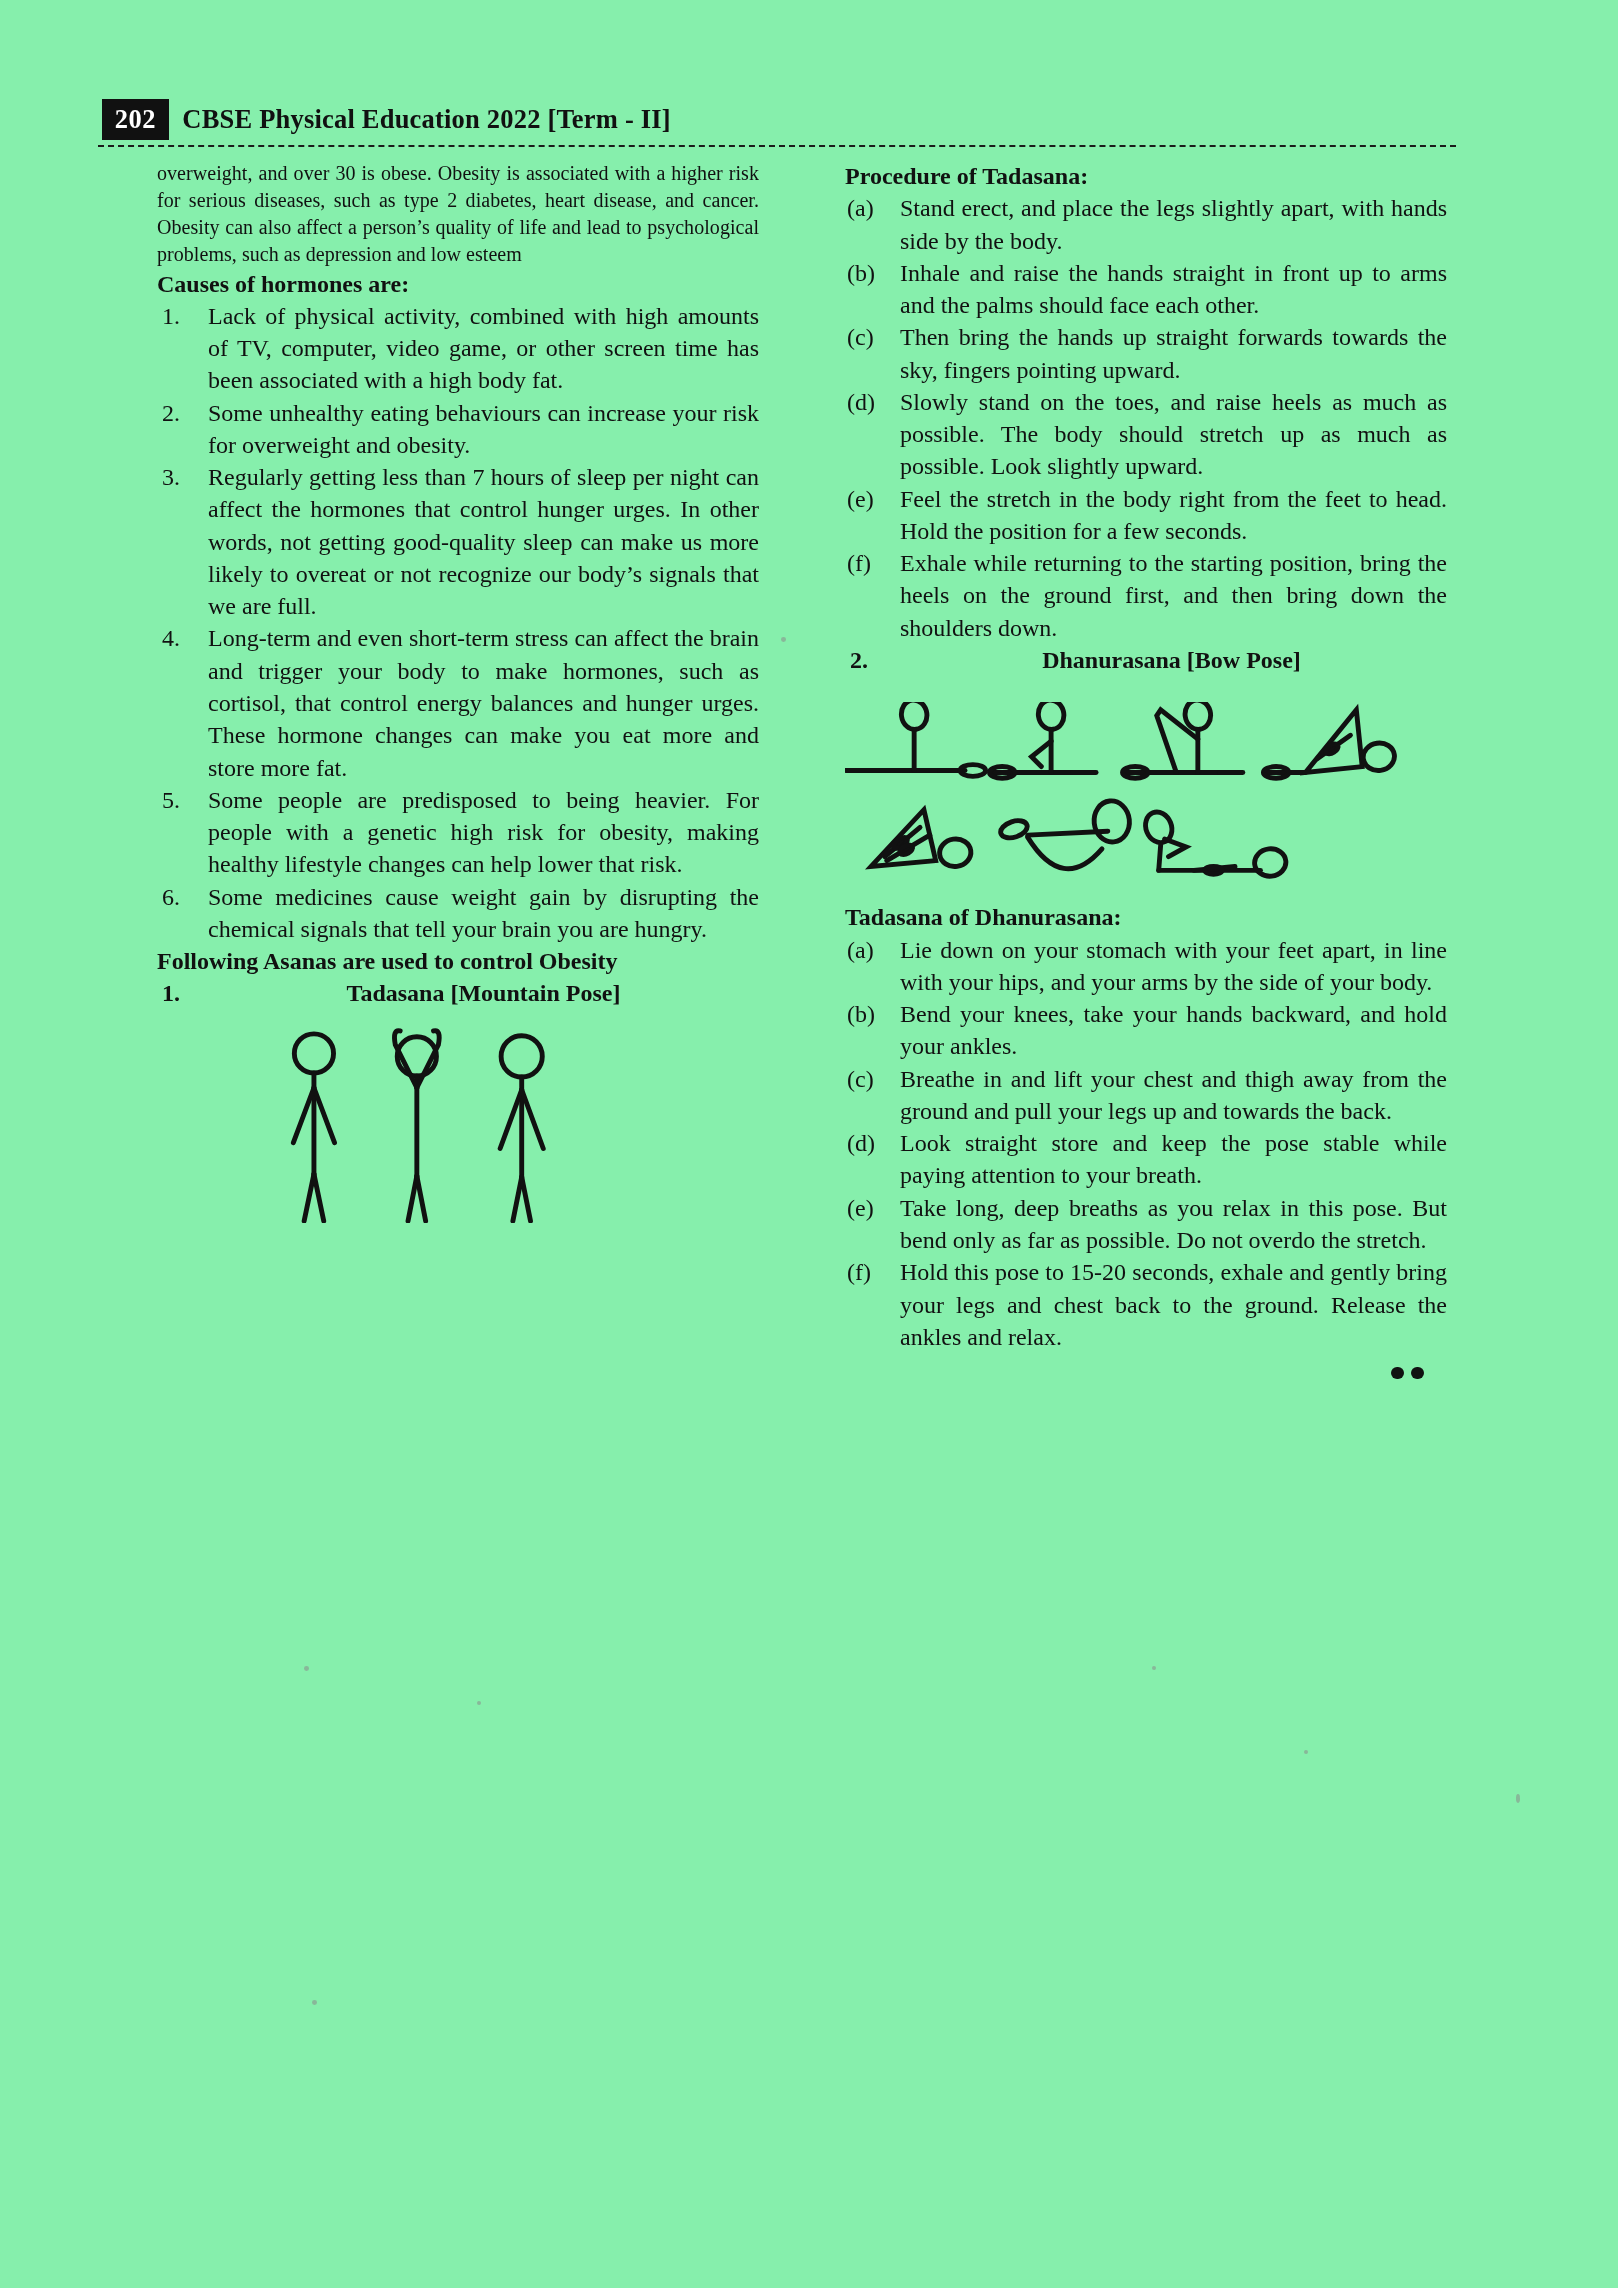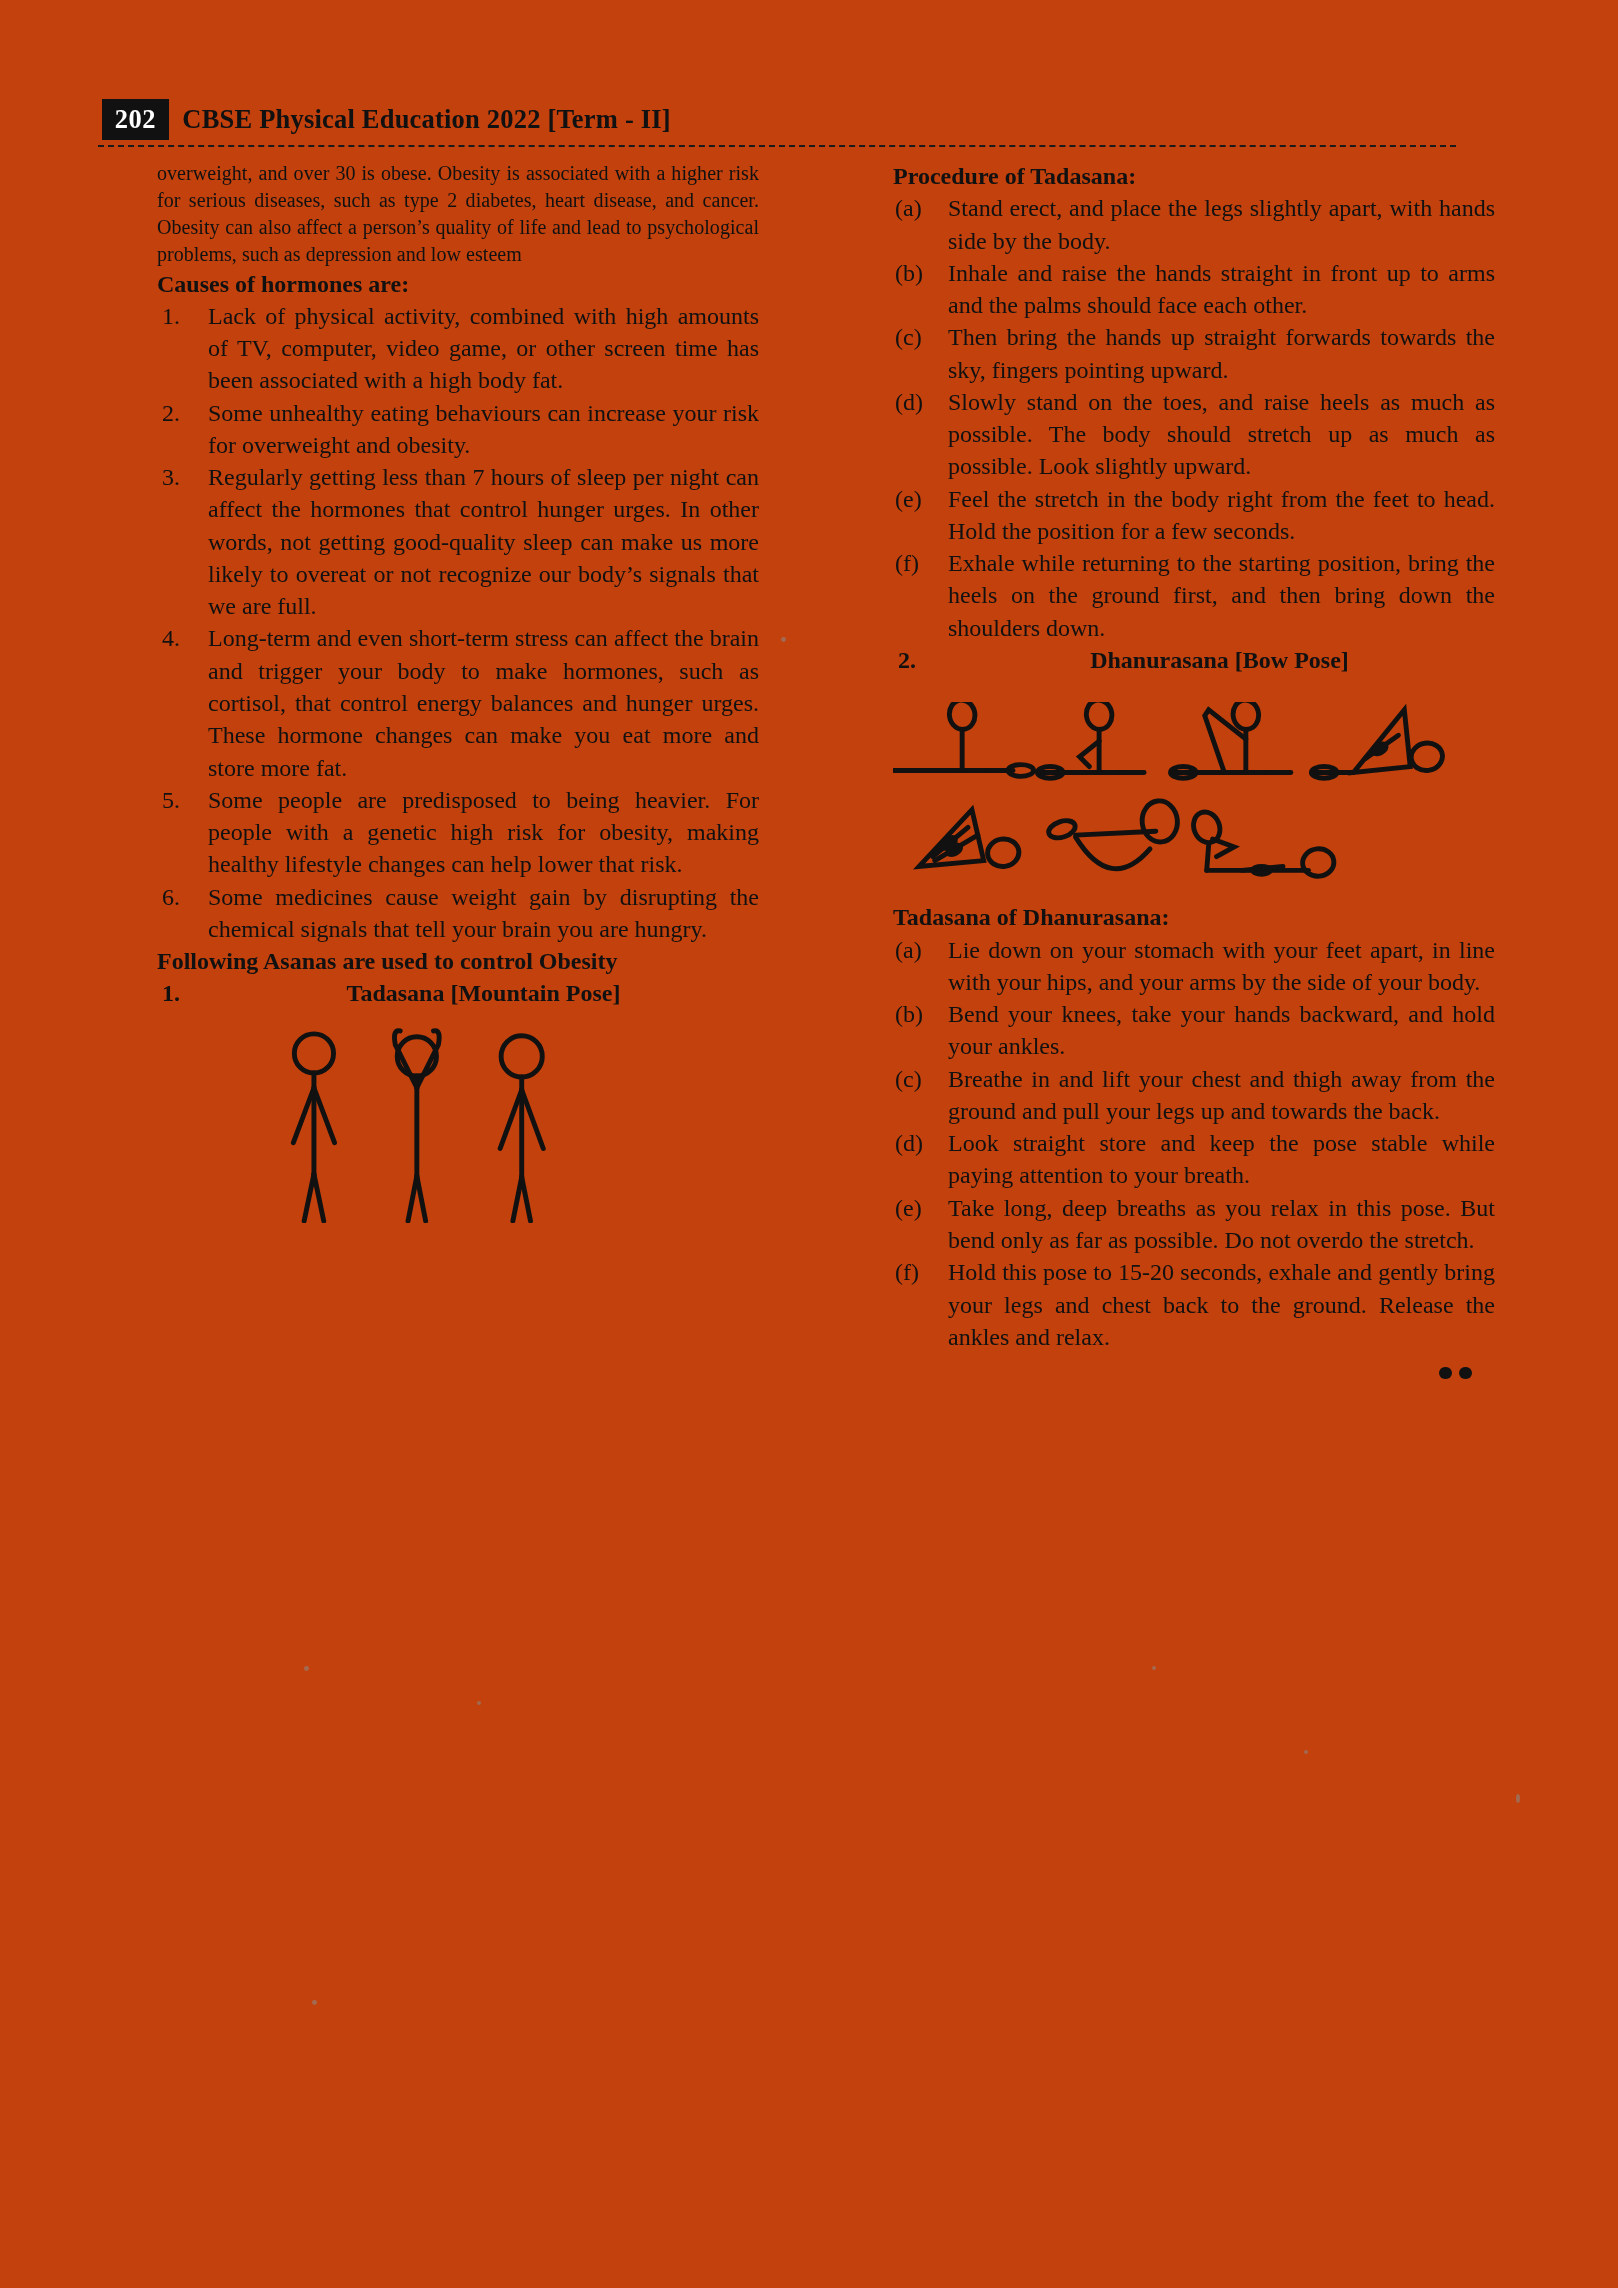--- a/index.html
+++ b/index.html
@@ -12,21 +12,21 @@
     height: 2289px;
     position: relative;
     font-family: "Liberation Serif", "DejaVu Serif", serif;
     color: #111111;
     overflow: hidden;
   }
 
   .page {
     position: absolute;
     inset: 0;
-    background: #c2410c;
+    background: #86efac;
   }
 
   
   .header {
     position: absolute;
     left: 102px;
     top: 98px;
     display: flex;
     align-items: center;
     gap: 13.7px;
@@ -60,21 +60,21 @@
     border-top: 2.9px dashed #1a1a1a;
   }
 
   
   .col {
     position: absolute;
     top: 160px;
     width: 602px;
   }
   .col-left  { left: 157px; }
-  .col-right { left: 845px; margin-left: 48px; }
+  .col-right { left: 845px; }
 
   .para {
     font-size: 20px;
     line-height: 1.345;
     text-align: justify;
     text-justify: inter-word;
     margin: 0;
     letter-spacing: 0.05px;
   }
 

